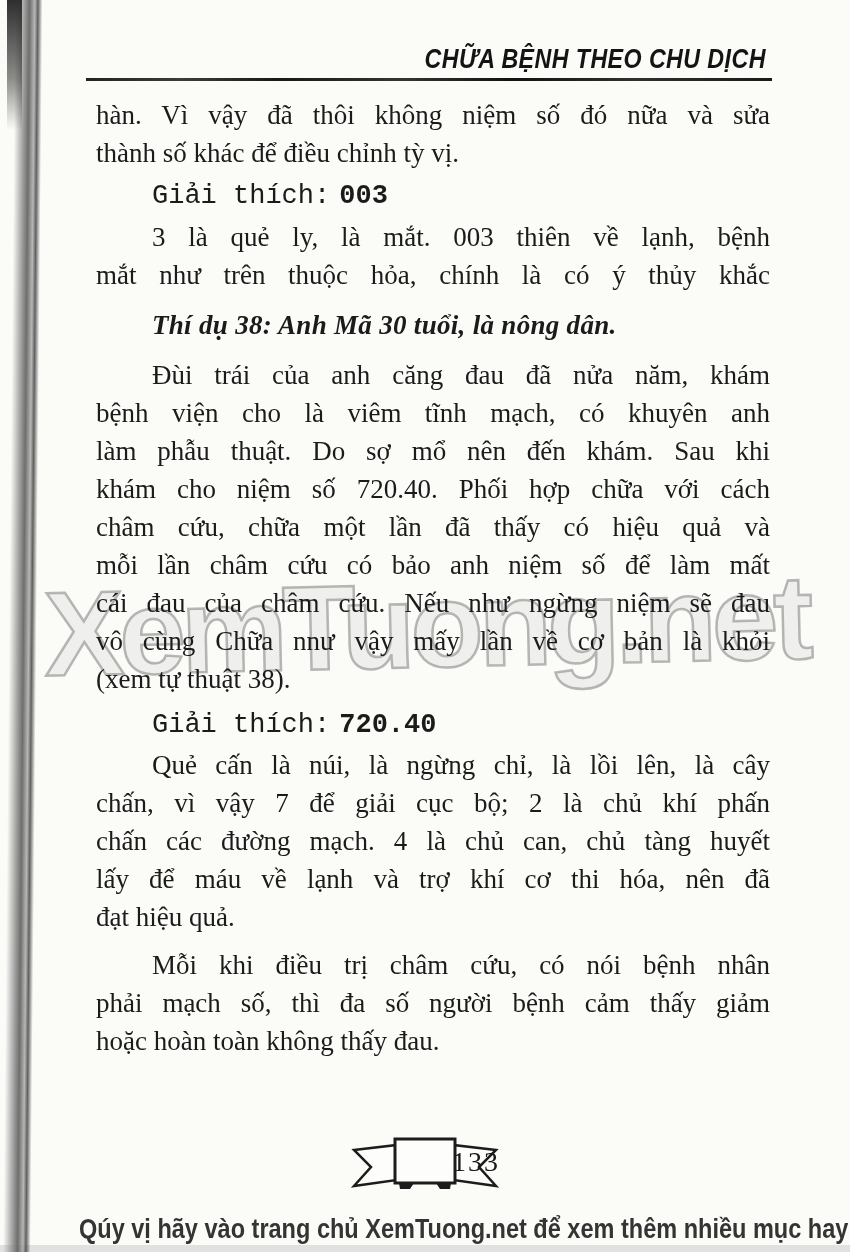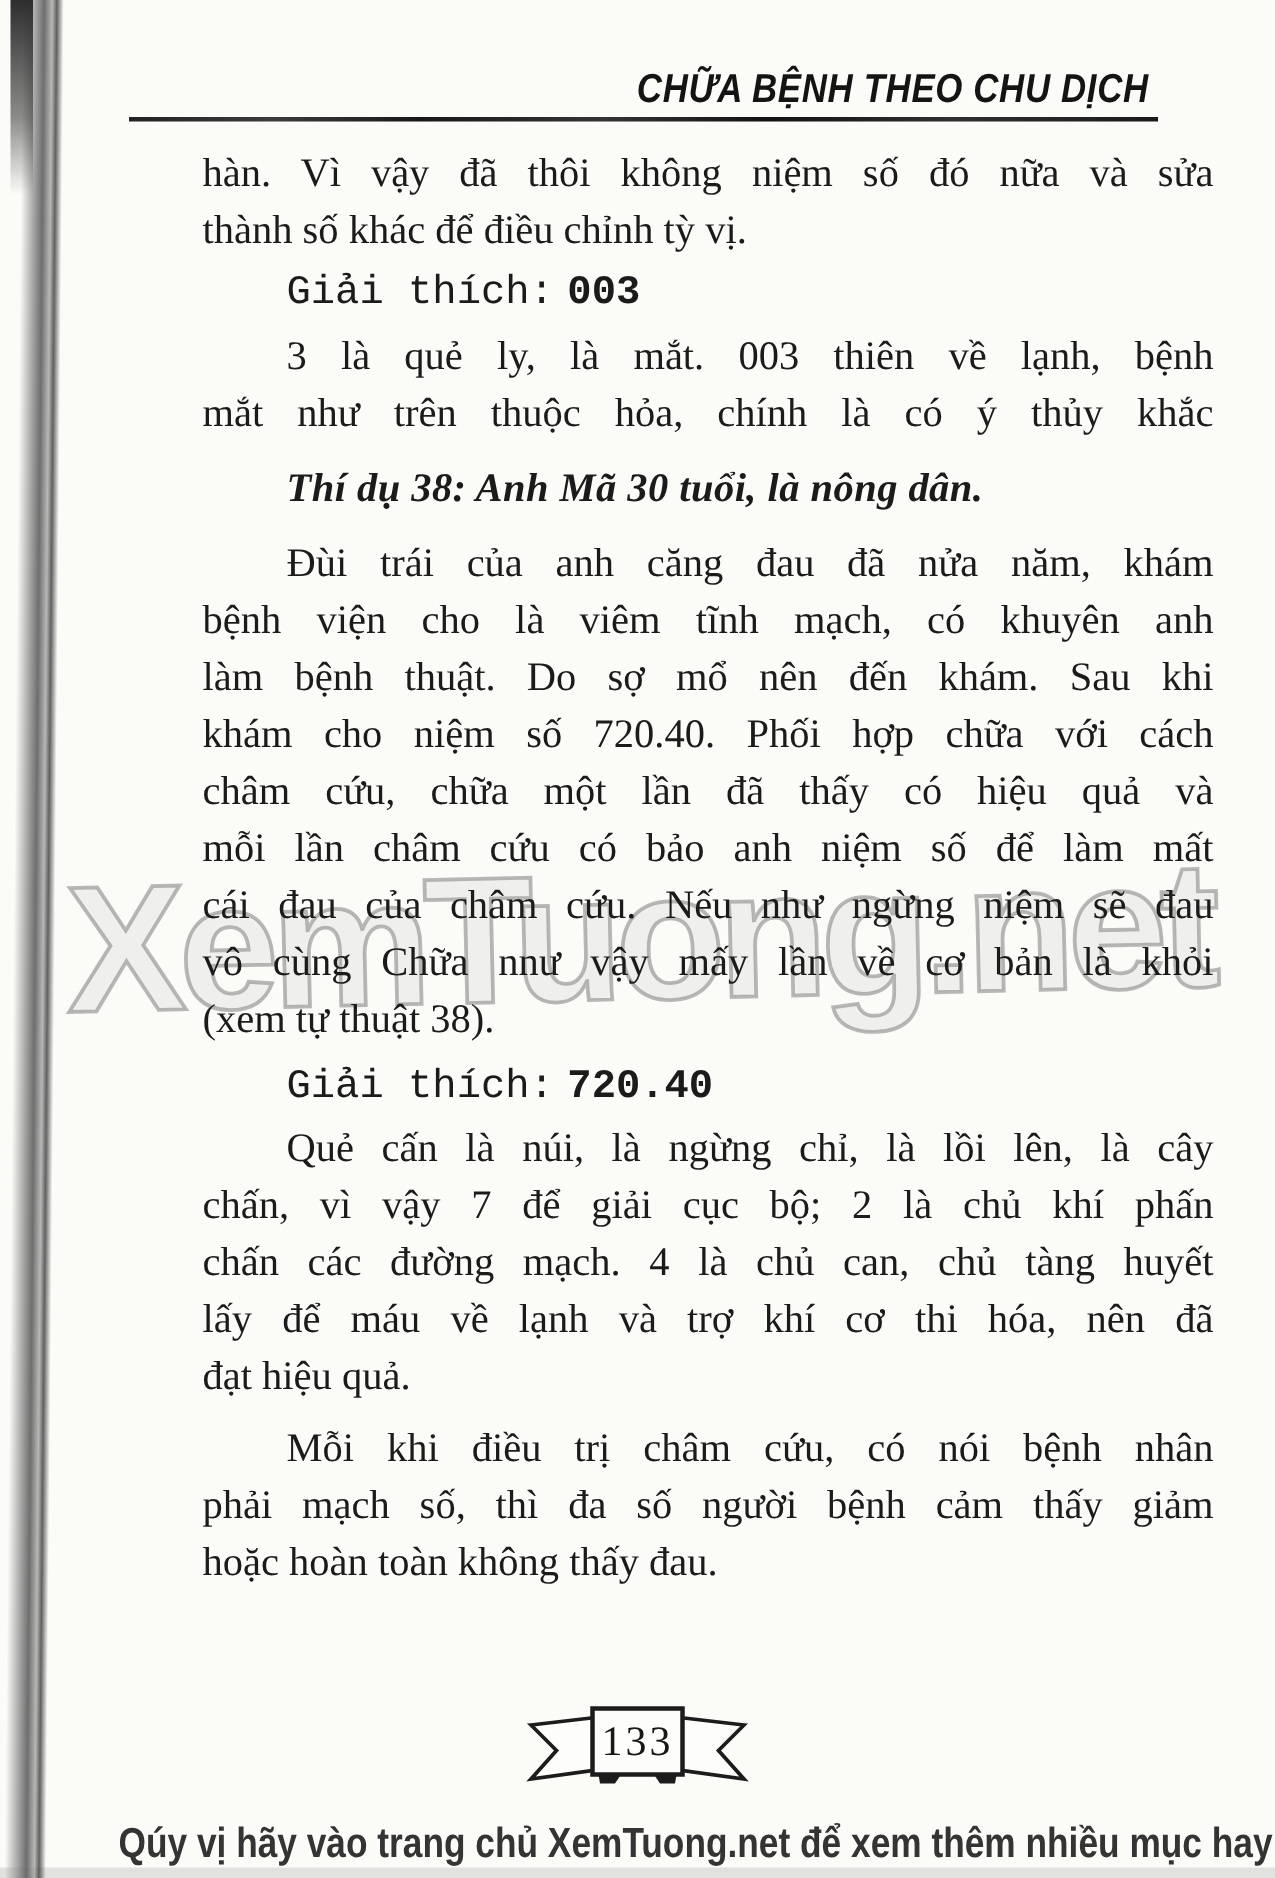--- a/index.html
+++ b/index.html
@@ -61,21 +61,20 @@
     -webkit-text-stroke: 2.5px rgba(128,128,128,0.55);
     transform: rotate(-1.3deg);
     z-index: 0;
   }
 
   
   .body-text {
     position: absolute; left: 96px; top: 96px; width: 674px;
     font-size: 27px; line-height: 38px; color: #1b1b1b;
     z-index: 1;
-    margin-left: 39px;
   }
   .line { text-align: justify; text-align-last: justify; }
   .line.end { text-align-last: left; }
   .line.ind { text-indent: 56px; }
   .gt { margin-top: 5px; margin-bottom: 3px; text-align-last: left; font-family: Liberation Mono, monospace; }
   .num { font-weight: bold; margin-left: 9px; }
   .example {
     font-weight: bold; font-style: italic;
     margin-top: 12px; margin-bottom: 12px;
     letter-spacing: 0.3px; text-align-last: left;
@@ -86,21 +85,21 @@
   
   .ribbon {
     position: absolute; left: 50%; top: 1134px;
     width: 150px; height: 60px;
     transform: translateX(-50%);
     z-index: 1;
   }
   .ribbon svg { position: absolute; inset: 0; }
   .pagenum {
     position: absolute; left: 0; right: 0; top: 12px;
-    text-align: center;
+    text-align: right;
     font-family: "Liberation Serif", serif;
     font-size: 28px; letter-spacing: 2px; color: #181818;
   }
 
   
   .footer-bar {
     position: absolute; left: 0; right: 0; bottom: 7px;
     text-align: center; z-index: 2;
   }
   .footer-text {
@@ -134,21 +133,21 @@
 
   <div class="line ind gt"><span>Giải thích:</span><span class="num">003</span></div>
 
   <div class="line ind">3 là quẻ ly, là mắt. 003 thiên về lạnh, bệnh</div>
   <div class="line">mắt như trên thuộc hỏa, chính là có ý thủy khắc</div>
 
   <div class="line ind example">Thí dụ 38: Anh Mã 30 tuổi, là nông dân.</div>
 
   <div class="line ind">Đùi trái của anh căng đau đã nửa năm, khám</div>
   <div class="line">bệnh viện cho là viêm tĩnh mạch, có khuyên anh</div>
-  <div class="line">làm bệnh thuật. Do sợ mổ nên đến khám. Sau khi</div>
+  <div class="line">làm phẫu thuật. Do sợ mổ nên đến khám. Sau khi</div>
   <div class="line">khám cho niệm số 720.40. Phối hợp chữa với cách</div>
   <div class="line">châm cứu, chữa một lần đã thấy có hiệu quả và</div>
   <div class="line">mỗi lần châm cứu có bảo anh niệm số để làm mất</div>
   <div class="line">cái đau của châm cứu. Nếu như ngừng niệm sẽ đau</div>
   <div class="line">vô cùng  Chữa nnư vậy mấy lần về cơ bản là khỏi</div>
   <div class="line end">(xem tự thuật 38).</div>
 
   <div class="line ind gt gt2"><span>Giải thích:</span><span class="num">720.40</span></div>
 
   <div class="line ind">Quẻ cấn là núi, là ngừng chỉ, là lồi lên, là cây</div>

